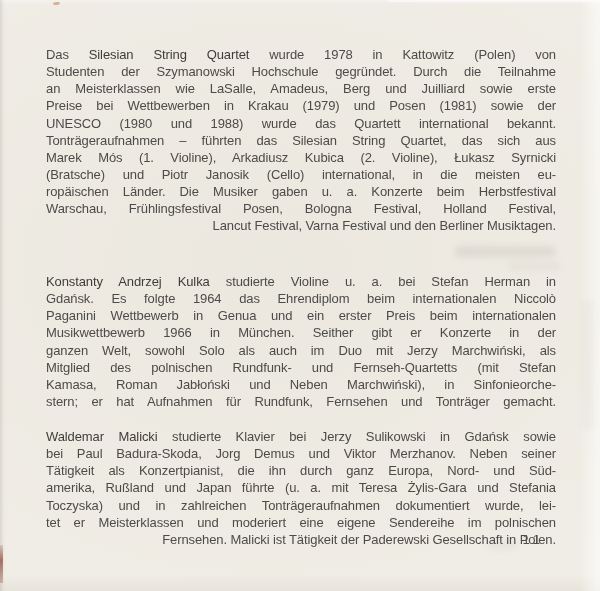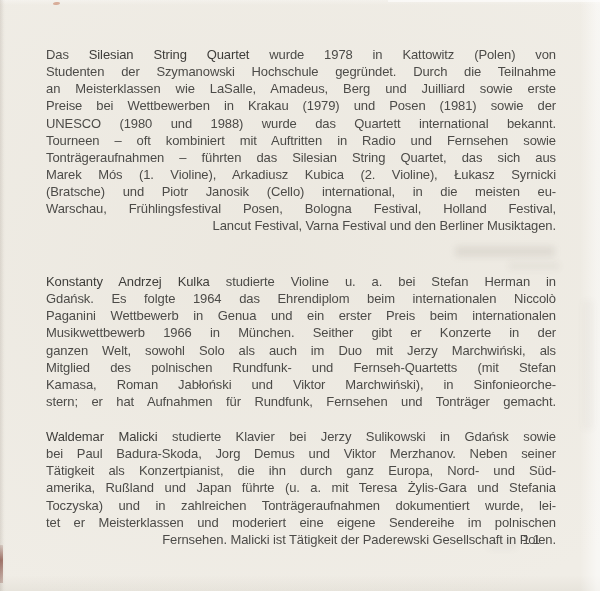--- a/index.html
+++ b/index.html
@@ -99,36 +99,36 @@
   <div class="artifact ghost ghost-2"></div>
   <div class="artifact ghost ghost-3"></div>
   <div class="artifact ghost ghost-4"></div>
 
   <div class="textblock" style="top:46px">
     <div class="line jline"><span>Das </span><span class="b">Silesian String Quartet</span><span> wurde 1978 in Kattowitz (Polen) von</span></div>
     <div class="line jline">Studenten der Szymanowski Hochschule gegründet. Durch die Teilnahme</div>
     <div class="line jline">an Meisterklassen wie LaSalle, Amadeus, Berg und Juilliard sowie erste</div>
     <div class="line jline">Preise bei Wettbewerben in Krakau (1979) und Posen (1981) sowie der</div>
     <div class="line jline">UNESCO (1980 und 1988) wurde das Quartett international bekannt.</div>
-    <div class="line jline">Tourneen – oft kombiniert mit Auftritten in Radio und Fernsehen sowie</div>
     <div class="line jline">Tonträgeraufnahmen – führten das Silesian String Quartet, das sich aus</div>
     <div class="line jline">Marek Mós (1. Violine), Arkadiusz Kubica (2. Violine), Łukasz Syrnicki</div>
     <div class="line jline">(Bratsche) und Piotr Janosik (Cello) international, in die meisten eu-</div>
+    <div class="line jline">ropäischen Länder. Die Musiker gaben u. a. Konzerte beim Herbstfestival</div>
     <div class="line jline">Warschau, Frühlingsfestival Posen, Bologna Festival, Holland Festival,</div>
     <div class="line lastline">Lancut Festival, Varna Festival und den Berliner Musiktagen.</div>
   </div>
 
   <div class="textblock" style="top:273px">
     <div class="line jline"><span></span><span class="b">Konstanty Andrzej Kulka</span><span> studierte Violine u. a. bei Stefan Herman in</span></div>
     <div class="line jline">Gdańsk. Es folgte 1964 das Ehrendiplom beim internationalen Niccolò</div>
     <div class="line jline">Paganini Wettbewerb in Genua und ein erster Preis beim internationalen</div>
     <div class="line jline">Musikwettbewerb 1966 in München. Seither gibt er Konzerte in der</div>
     <div class="line jline">ganzen Welt, sowohl Solo als auch im Duo mit Jerzy Marchwiński, als</div>
     <div class="line jline">Mitglied des polnischen Rundfunk- und Fernseh-Quartetts (mit Stefan</div>
-    <div class="line jline">Kamasa, Roman Jabłoński und Viktor Marchwiński), in Sinfonieorche-</div>
+    <div class="line jline">Kamasa, Roman Jabłoński und Neben Marchwiński), in Sinfonieorche-</div>
     <div class="line jline">stern; er hat Aufnahmen für Rundfunk, Fernsehen und Tonträger gemacht.</div>
   </div>
 
   <div class="textblock" style="top:428px">
     <div class="line jline"><span></span><span class="b">Waldemar Malicki</span><span> studierte Klavier bei Jerzy Sulikowski in Gdańsk sowie</span></div>
     <div class="line jline">bei Paul Badura-Skoda, Jorg Demus und Viktor Merzhanov. Neben seiner</div>
     <div class="line jline">Tätigkeit als Konzertpianist, die ihn durch ganz Europa, Nord- und Süd-</div>
     <div class="line jline">amerika, Rußland und Japan führte (u. a. mit Teresa Żylis-Gara und Stefania</div>
     <div class="line jline">Toczyska) und in zahlreichen Tonträgeraufnahmen dokumentiert wurde, lei-</div>
     <div class="line jline">tet er Meisterklassen und moderiert eine eigene Sendereihe im polnischen</div>

